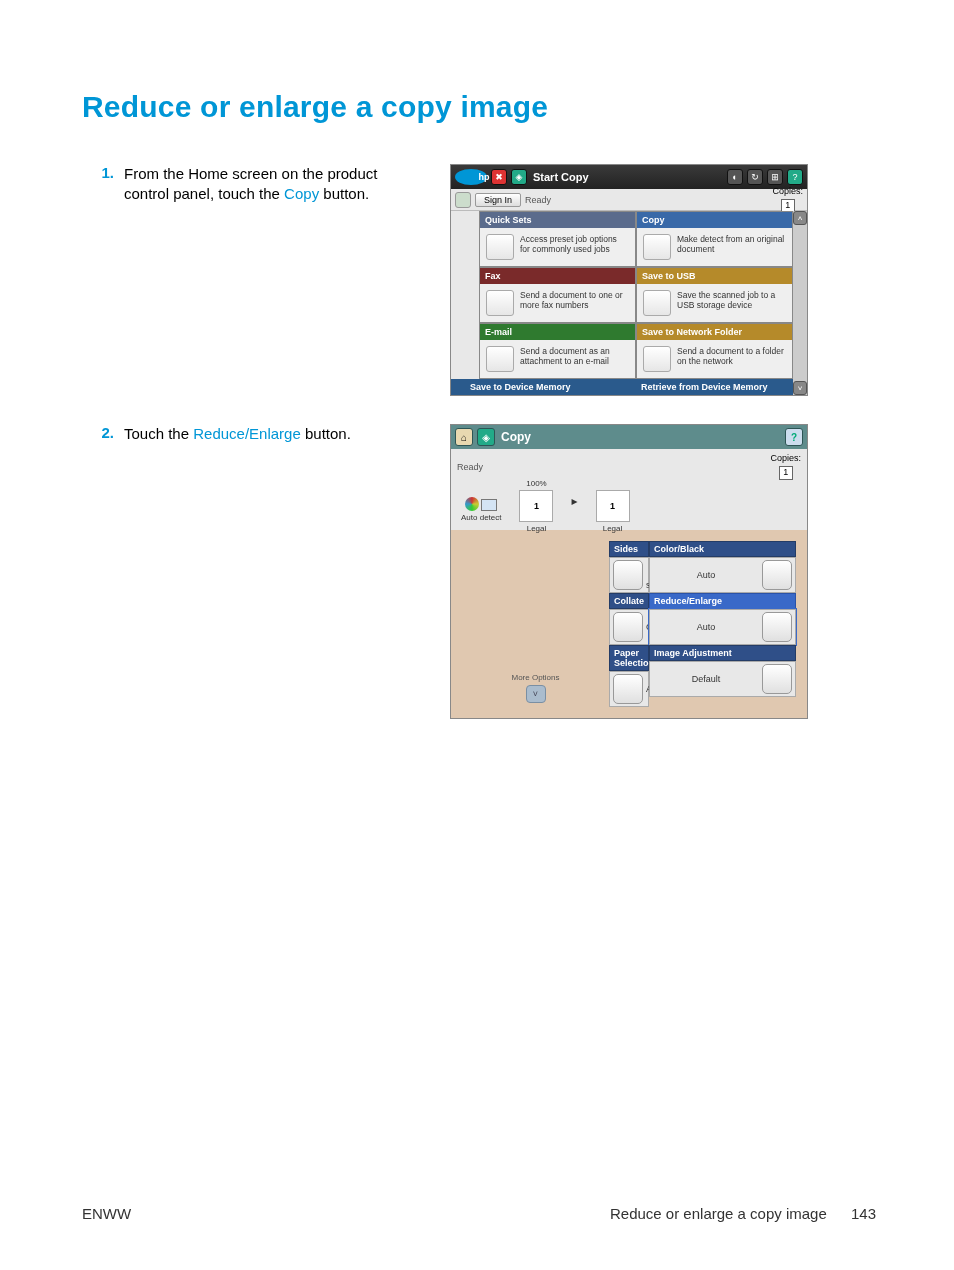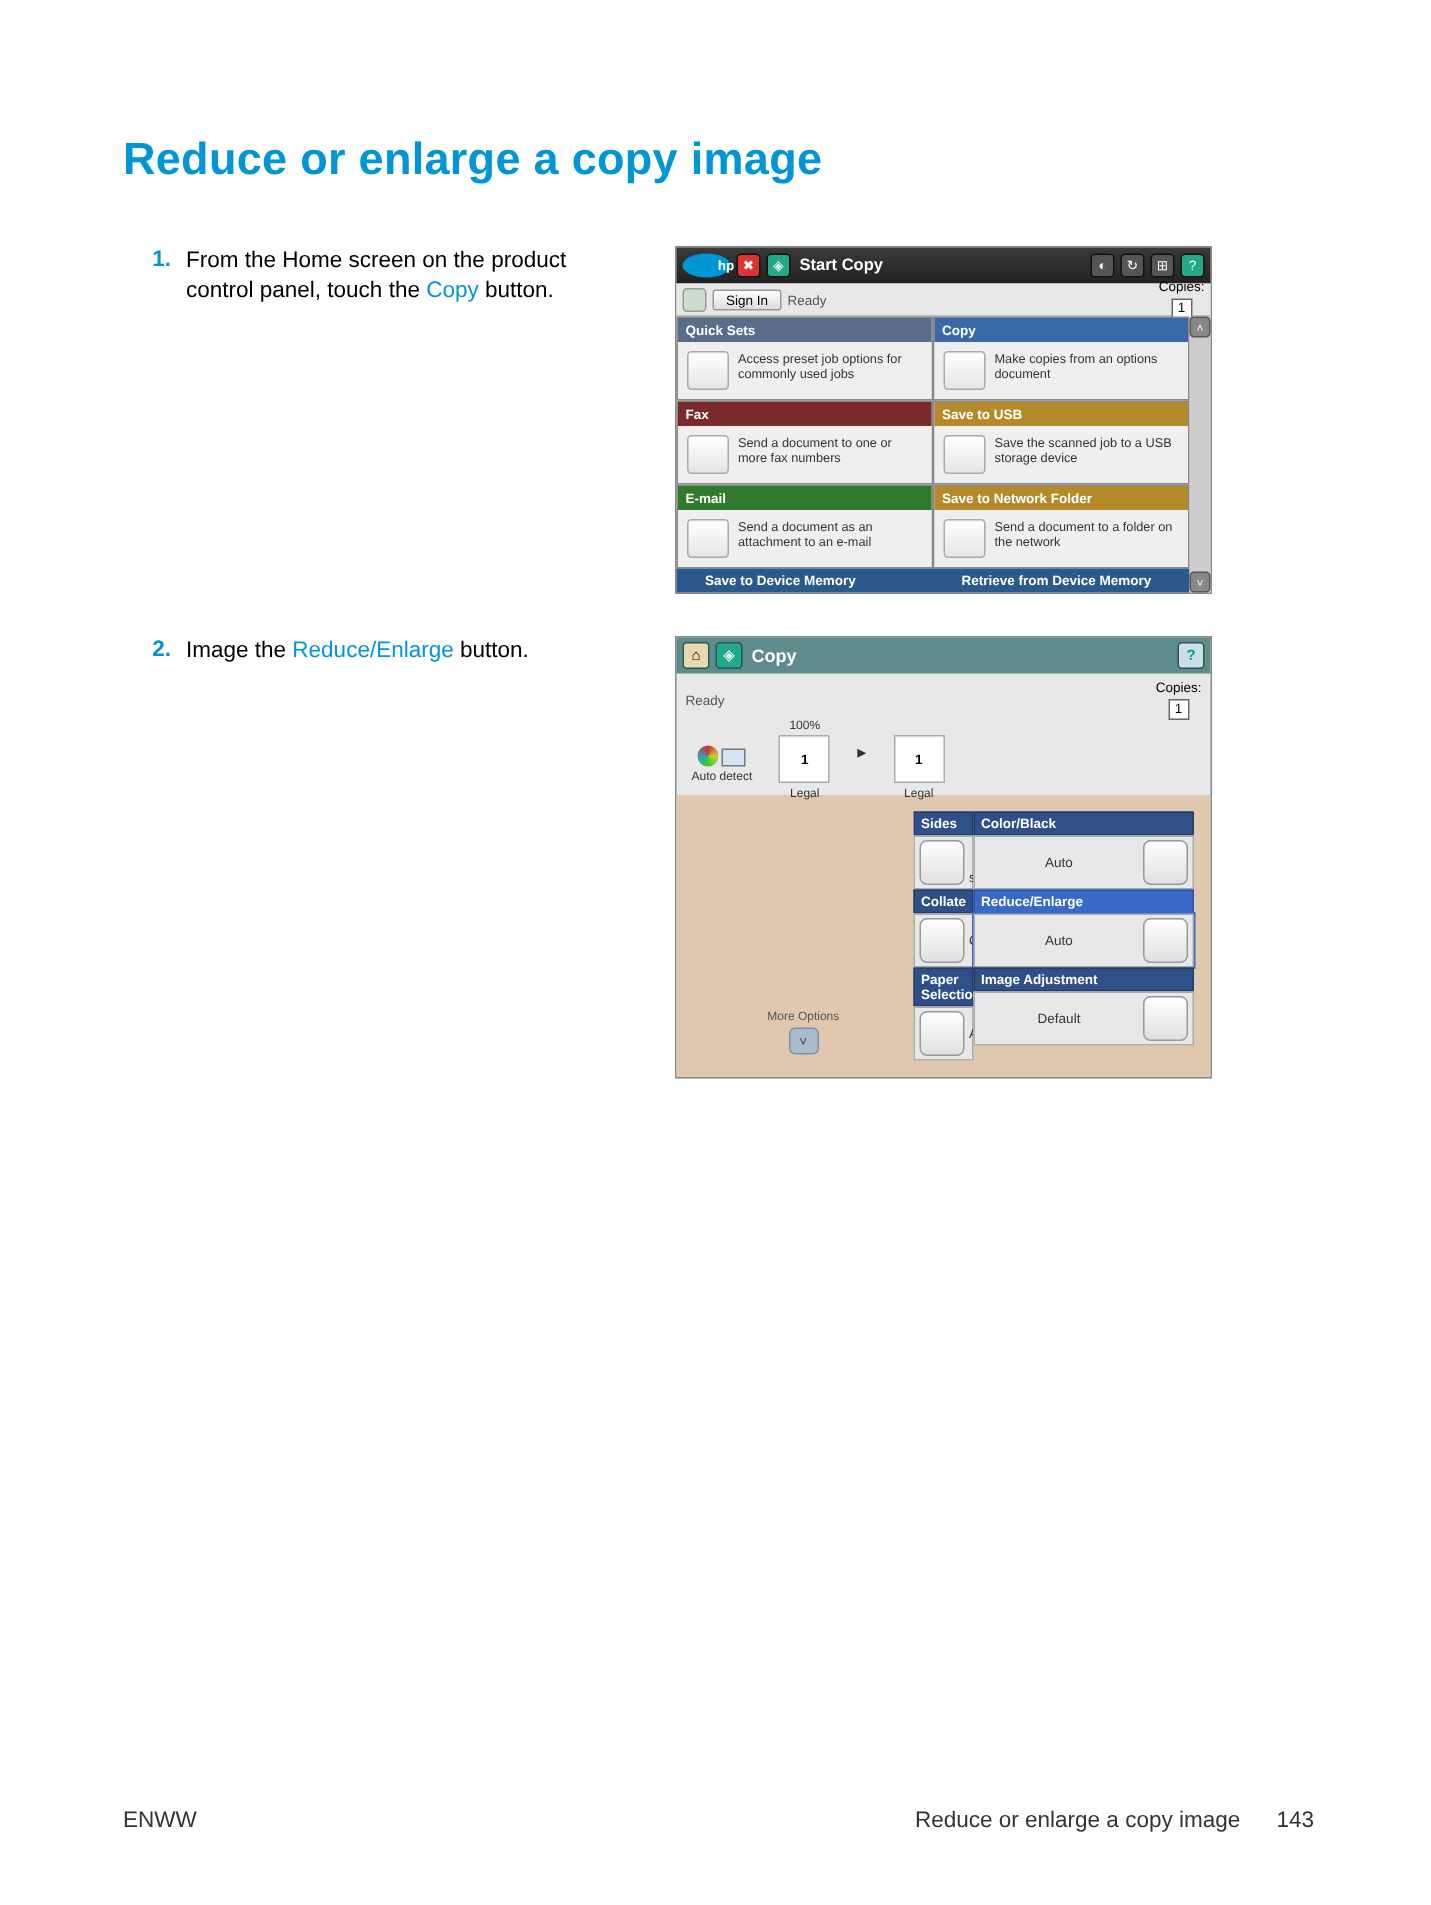--- a/index.html
+++ b/index.html
@@ -55,21 +55,21 @@
   }
   .tiny-btn{
     background:linear-gradient(#fff,#ddd); border:1px solid #999; border-radius:2px;
     padding:1px 8px; font-size:9px;
   }
   .muted{color:#555; font-size:9px;}
   .copies-wrap{margin-left:auto; display:flex; align-items:center; gap:3px; font-size:9px;flex-direction:column;}
   .copies-box{border:1px solid #666; background:#fff; width:14px; height:14px; font-size:9px; text-align:center;}
   .net-icon{width:16px;height:16px;border:1px solid #999;border-radius:3px;background:#ccddcc;}
 
-  .tilegrid{display:grid; grid-template-columns:1fr 1fr 14px; }
+  .tilegrid{display:grid; grid-template-columns:1fr 1fr 14px;padding-left:28px; }
   .tile{border:1px solid #888;}
   .tile-hd{color:#fff; font-weight:bold; font-size:9px; padding:3px 5px;}
   .qs{background:#5a6b8c;} .cp{background:#3969a8;} .fx{background:#7a2a2a;}
   .em{background:#2f7a2f;} .usb{background:#b58a2a;} .snf{background:#b58a2a;}
   .sdm{background:#2a5a8c;} .rdm{background:#2a5a8c;}
   .tile-body{display:flex; gap:6px; padding:6px; background:#efefef; min-height:38px; align-items:flex-start;}
   .tile-ico{width:28px;height:26px;border:1px solid #aaa;border-radius:3px;background:linear-gradient(#fff,#e6e6e6);flex:none;}
   .tile-desc{font-size:8.5px;color:#333;line-height:1.2;}
   .scrollrail{grid-row:1 / span 5; grid-column:3; background:#ccc; position:relative;}
   .scroll-up,.scroll-dn{position:absolute; left:0; width:14px; height:14px; background:#888; border:1px solid #555; border-radius:3px; color:#fff; font-size:8px; display:flex;align-items:center;justify-content:center;}
@@ -154,21 +154,21 @@
           <div class="tile-hd qs">Quick Sets</div>
           <div class="tile-body">
               <span class="tile-ico"></span>
               <span class="tile-desc">Access preset job options for commonly used jobs</span>
             </div>
         </div>
         <div class="tile">
           <div class="tile-hd cp">Copy</div>
           <div class="tile-body">
               <span class="tile-ico"></span>
-              <span class="tile-desc">Make copies from an options document</span>
+              <span class="tile-desc">Make detect from an original document</span>
             </div>
         </div>
         <div class="scrollrail" style="grid-row:1 / span 3;">
           <div class="scroll-up">˄</div>
         </div>
 
         <div class="tile">
           <div class="tile-hd fx">Fax</div>
           <div class="tile-body">
               <span class="tile-ico"></span>
@@ -205,21 +205,21 @@
             <div class="scroll-dn">˅</div>
           </div>
       </div>
     </div>
   </div>
 </div>
 
 <div class="step-row">
   <div class="step-num-col"><span class="step-num">2.</span></div>
   <div class="step-text-col">
-    <span>Image the </span><span class="copy-link">Reduce/Enlarge</span><span> button.</span>
+    <span>Touch the </span><span class="copy-link">Reduce/Enlarge</span><span> button.</span>
   </div>
   <div class="shot-col">
 
     <div class="shot2">
       <div class="s2-top">
         <span class="s2-home">⌂</span>
         <span class="s2-go">◈</span>
         <span class="s2-title">Copy</span>
         <span class="s2-help">?</span>
       </div>

